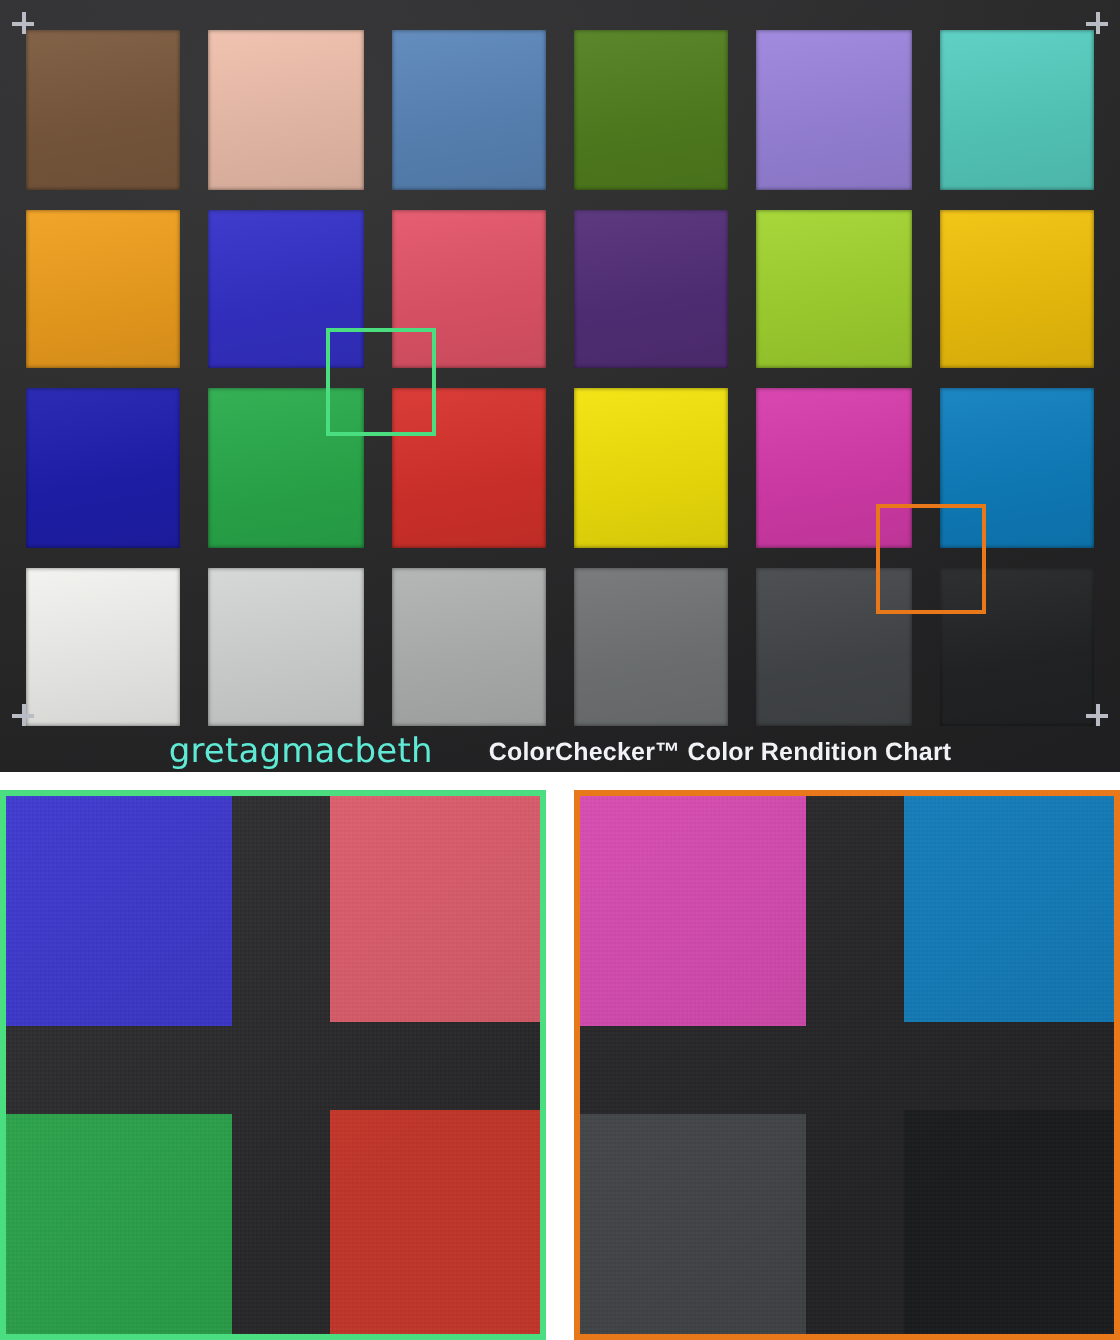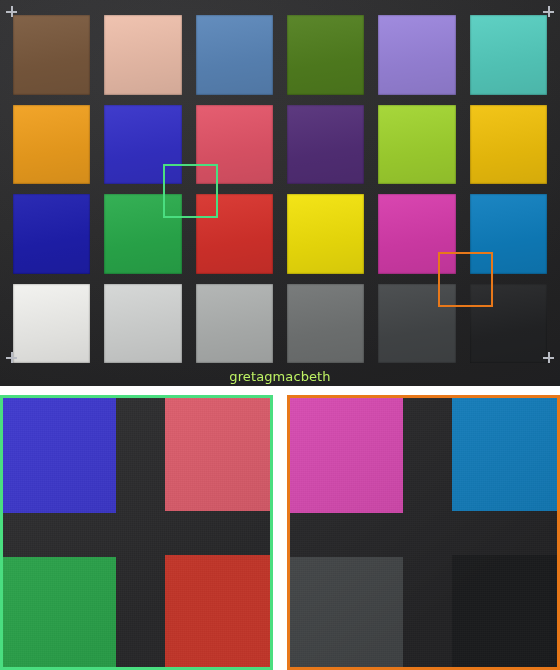--- a/index.html
+++ b/index.html
@@ -89,22 +89,22 @@
     top: 366px;
     width: 560px;
     height: 20px;
     display: flex;
     align-items: center;
     justify-content: center;
     gap: 28px;
     white-space: nowrap;
   }
   #brand-text {
-    color: #bef264;
-    font-size: 13px;
+    color: #5eead4;
+    font-size: 17px;
     letter-spacing: 0.1px;
     font-weight: 400;
     font-family: "DejaVu Sans", sans-serif;
   }
   #product-text {
     color: #f1f2f5;
     font-size: 12.5px;
     font-weight: bold;
     letter-spacing: 0.1px;
   }
@@ -217,20 +217,21 @@
     <div class="reg-mark" id="reg-tl"></div>
     <div class="reg-mark" id="reg-tr"></div>
     <div class="reg-mark" id="reg-bl"></div>
     <div class="reg-mark" id="reg-br"></div>
 
     <div class="selection-rect" id="sel-green" style="left: 163px; top: 164px; width: 55px; height: 54px; border-color: rgb(74, 222, 128);"></div>
     <div class="selection-rect" id="sel-orange" style="left: 438px; top: 252px; width: 55px; height: 55px; border-color: rgb(232, 120, 26);"></div>
 
     <div id="chart-caption">
       <span id="brand-text">gretagmacbeth</span>
+      <span id="product-text">ColorChecker™ Color Rendition Chart</span>
     </div>
   </div>
 
   <div id="panels">
 
     <div class="detail-panel" id="panel-green" style="border-color: rgb(74, 222, 128);">
       <div class="panel-inner" style="background-color: rgb(44, 44, 46);">
         <div class="quad q-tl" style="background-color: rgb(59, 54, 205);"></div>
         <div class="quad q-tr" style="background-color: rgb(228, 96, 111);"></div>
         <div class="quad q-bl" style="background-color: rgb(45, 171, 78);"></div>

